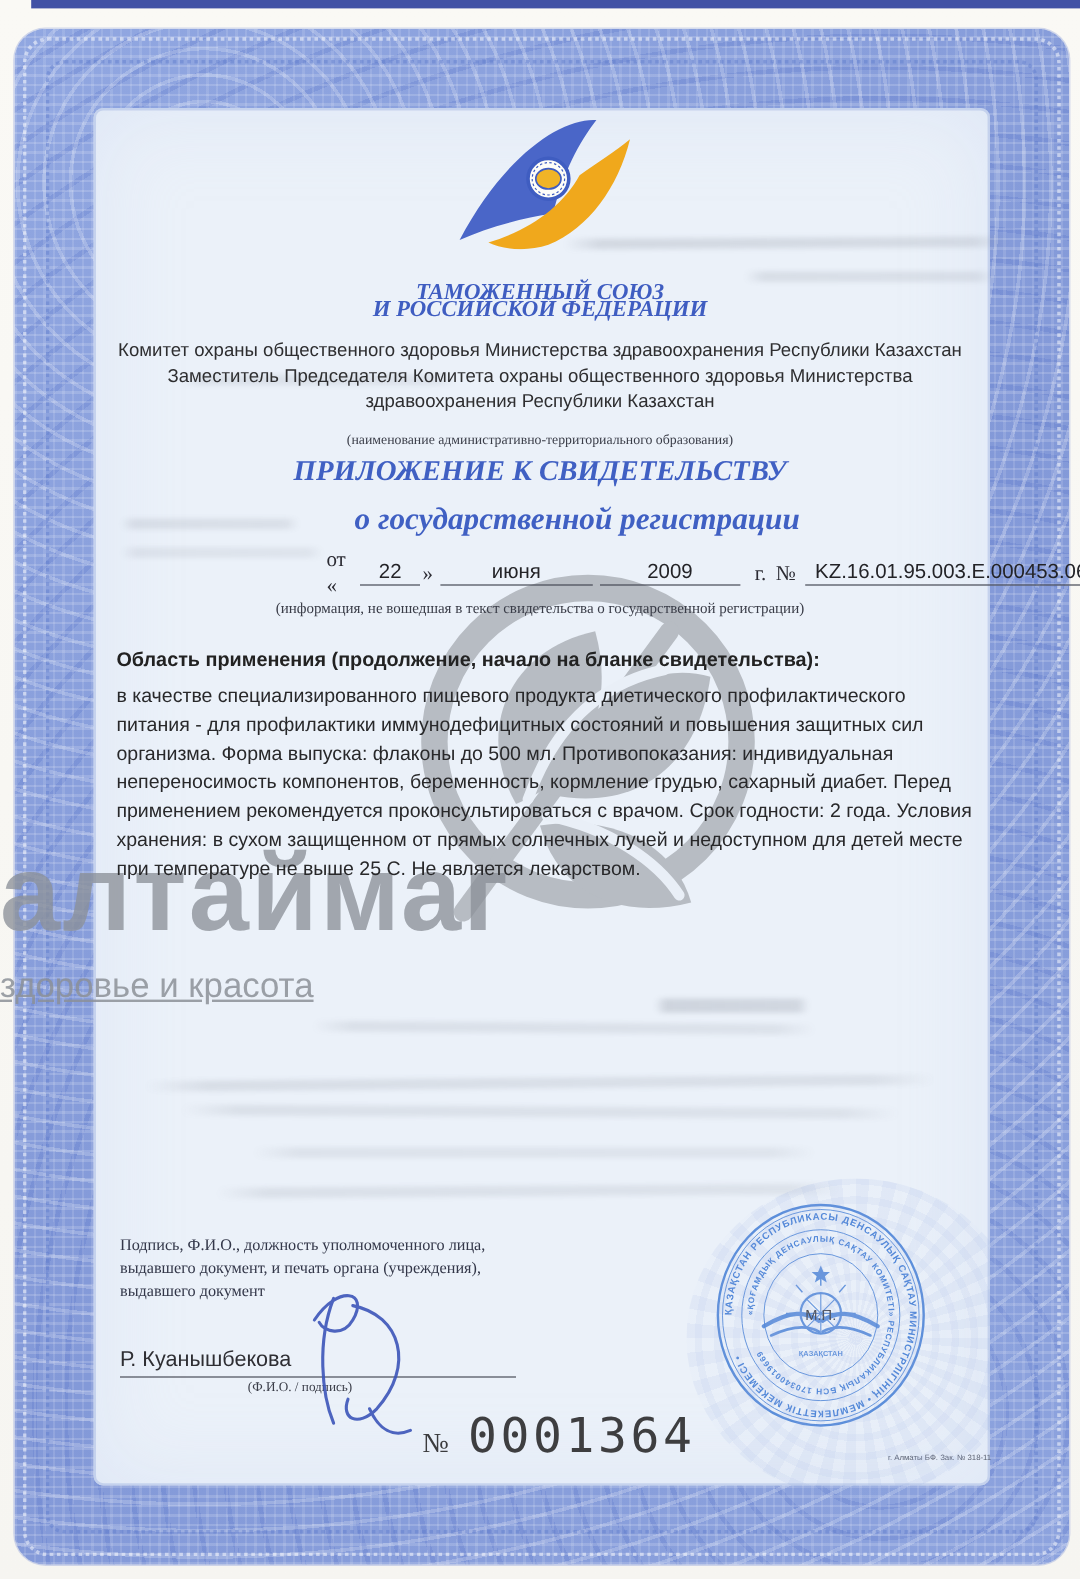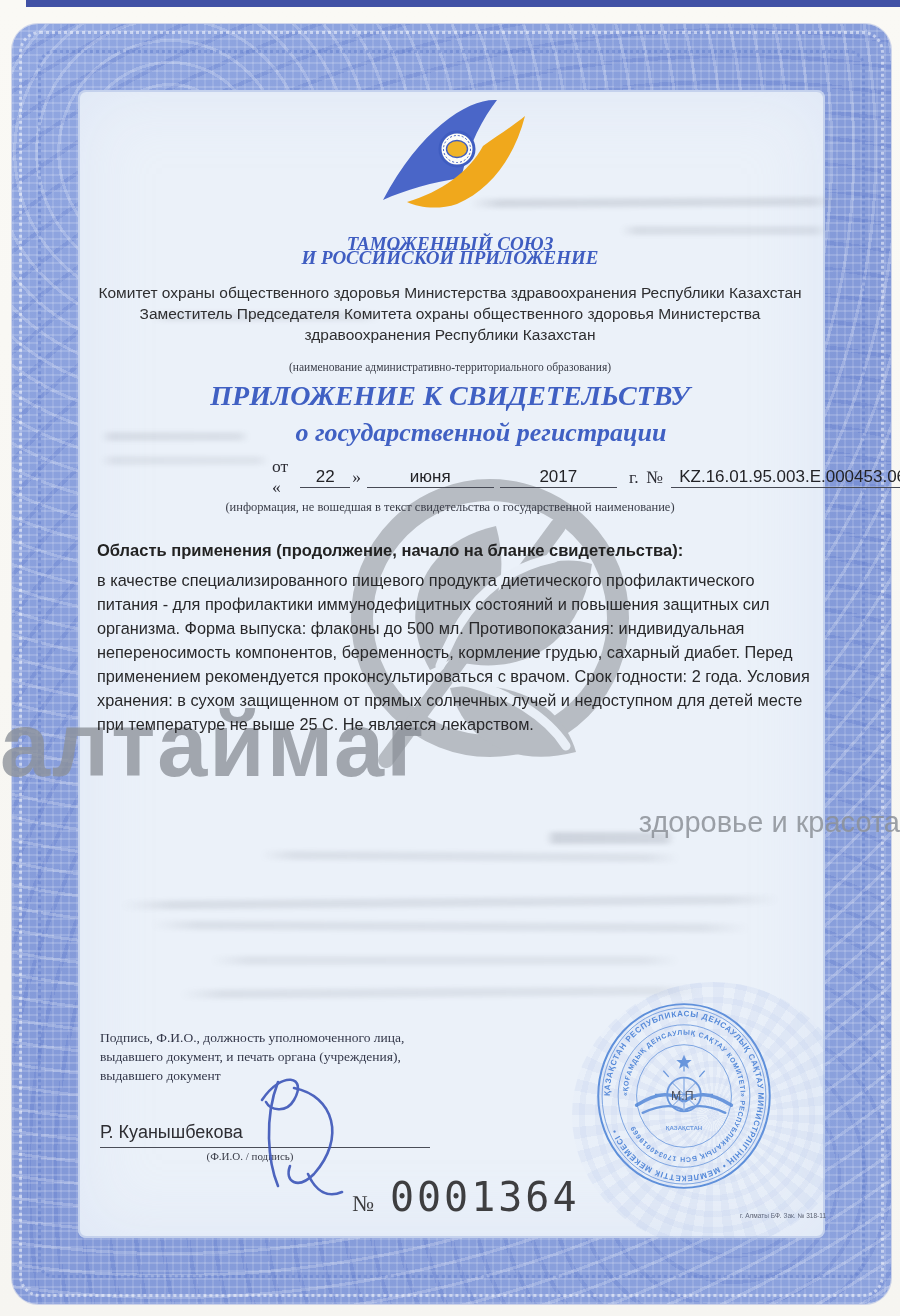--- a/index.html
+++ b/index.html
@@ -30,22 +30,22 @@
     font-style:italic;font-weight:bold;color:#4060c3;}
   .date-line{position:absolute;top:456px;left:228px;display:flex;align-items:center;
     font-family:"Liberation Serif",serif;font-size:17.5px;color:#2c2c34;margin-left:44px;}
   .dl-val{font-family:"Liberation Sans",sans-serif;font-size:17px;color:#232327;border-bottom:1.4px solid #474a55;text-align:center;}
   .body-heading{position:absolute;left:97px;top:541px;width:720px;font-weight:bold;font-size:16.5px;color:#222;}
   .body-par{position:absolute;left:97px;top:568px;width:722px;font-size:16.3px;line-height:24px;color:#28282a;}
   .ghost{position:absolute;height:9px;border-radius:5px;filter:blur(2.2px);
     background:linear-gradient(90deg,transparent,rgba(110,116,130,.38) 8%,rgba(110,116,130,.34) 92%,transparent);}
   .wm-brand{position:absolute;left:0;top:694px;width:900px;text-align:left;font-weight:bold;
     font-size:90px;letter-spacing:2px;color:rgba(140,145,152,.78);z-index:2;}
-  .wm-tagline{position:absolute;left:0;top:806px;width:900px;text-align:right;
-    font-size:29px;color:rgba(140,145,152,.85);z-index:2;}
+  .wm-tagline{position:absolute;left:0;top:806px;width:900px;text-align:left;
+    font-size:29px;color:rgba(140,145,152,.85);z-index:2;text-decoration:underline;}
   .sig-note{position:absolute;left:100px;top:1028px;width:360px;font-family:Liberation Serif, serif;
     font-size:13.5px;line-height:19px;color:#333749;}
   .sig-name{position:absolute;left:100px;top:1122px;width:330px;border-bottom:1.5px solid #4a4d58;
     font-size:18px;color:#2e2e33;padding-bottom:4px;}
   .sig-caption{position:absolute;left:150px;top:1150px;width:200px;text-align:center;
     font-family:"Liberation Serif",serif;font-size:11px;color:#3a3d48;}
   .serial{position:absolute;left:352px;top:1174px;display:flex;align-items:baseline;gap:16px;color:#3b3b3d;}
   .serial .lbl{font-family:"Liberation Serif",serif;font-size:23px;}
   .serial .num{font-family:"DejaVu Sans Mono",monospace;font-size:40px;letter-spacing:3px;color:#3e3e40;}
   .print-note{position:absolute;left:740px;top:1212px;width:120px;font-size:6.5px;color:#5a6070;}
@@ -99,43 +99,43 @@
 
     <svg style="position:absolute;left:363px;top:96px;" width="176" height="112" viewBox="0 0 176 112">
       <path d="M 20 104 C 58 32 106 2 134 4 C 120 22 106 48 98 82 C 70 86 42 94 20 104 Z" fill="#4a66c8"></path>
       <path d="M 162 20 C 152 60 128 94 94 108 C 76 114 56 112 44 106 C 78 96 106 76 120 50 C 134 40 150 30 162 20 Z" fill="#f0a81c"></path>
       <circle cx="94" cy="53" r="17" fill="#fdfdf8" stroke="#3f5dc1" stroke-width="3"></circle>
       <ellipse cx="94" cy="53" rx="10.5" ry="8.5" fill="#f0b427" stroke="#3f5dc1" stroke-width="1.4"></ellipse>
       <circle cx="94" cy="53" r="13.5" fill="none" stroke="#3f5dc1" stroke-width="1" stroke-dasharray="2 2"></circle>
     </svg>
 
     <div class="union-title" style="top:200px;margin-top:32px;">ТАМОЖЕННЫЙ СОЮЗ</div>
-    <div class="union-title" style="top:246px;">И РОССИЙСКОЙ ПРИЛОЖЕНИЕ</div>
+    <div class="union-title" style="top:246px;">И РОССИЙСКОЙ ФЕДЕРАЦИИ</div>
 
     <div class="committee" style="top:303px;">Заместитель Председателя Комитета охраны общественного здоровья Министерства</div>
     <div class="committee" style="top:282px;">Комитет охраны общественного здоровья Министерства здравоохранения Республики Казахстан</div>
     <div class="committee" style="top:324px;">здравоохранения Республики Казахстан</div>
 
     <div class="small-caption" style="top:361px;">(наименование административно-территориального образования)</div>
 
-    <div class="main-title" style="top:380px;font-size:28px;">ПРИЛОЖЕНИЕ К СВИДЕТЕЛЬСТВУ</div>
+    <div class="main-title" style="top:380px;font-size:24px;">ПРИЛОЖЕНИЕ К СВИДЕТЕЛЬСТВУ</div>
     <div class="main-title" style="top:418px;font-size:26px;margin-left:31px;">о государственной регистрации</div>
 
     <div class="date-line">
       <span>от «</span>
       <span class="dl-val" style="width:52px;">22</span>
       <span style="margin:0 6px 0 2px;">»</span>
       <span class="dl-val" style="width:132px;">июня</span>
-      <span class="dl-val" style="width:122px;margin-left:6px;">2017</span>
+      <span class="dl-val" style="width:122px;margin-left:6px;">2009</span>
       <span style="margin:0 8px 0 12px;">г.</span>
       <span>№</span>
       <span class="dl-val" style="padding:0 8px;margin-left:8px;">KZ.16.01.95.003.E.000453.06.17</span>
     </div>
 
-    <div class="small-caption" style="top:500px;font-size:12.5px;">(информация, не вошедшая в текст свидетельства о государственной наименование)</div>
+    <div class="small-caption" style="top:500px;font-size:12.5px;">(информация, не вошедшая в текст свидетельства о государственной регистрации)</div>
 
     <div class="body-heading">Область применения (продолжение, начало на бланке свидетельства):</div>
     <div class="body-par">в качестве специализированного пищевого продукта диетического профилактического питания - для профилактики иммунодефицитных состояний и повышения защитных сил организма. Форма выпуска: флаконы до 500 мл. Противопоказания: индивидуальная непереносимость компонентов, беременность, кормление грудью, сахарный диабет. Перед применением рекомендуется проконсультироваться с врачом. Срок годности: 2 года. Условия хранения: в сухом защищенном от прямых солнечных лучей и недоступном для детей месте при температуре не выше 25 С. Не является лекарством.</div>
 
     <div class="sig-note">
       <div>Подпись, Ф.И.О.,  должность уполномоченного лица,</div>
       <div>выдавшего документ, и печать органа (учреждения),</div>
       <div>выдавшего документ</div>
     </div>
     <div class="sig-name">Р. Куанышбекова</div>

